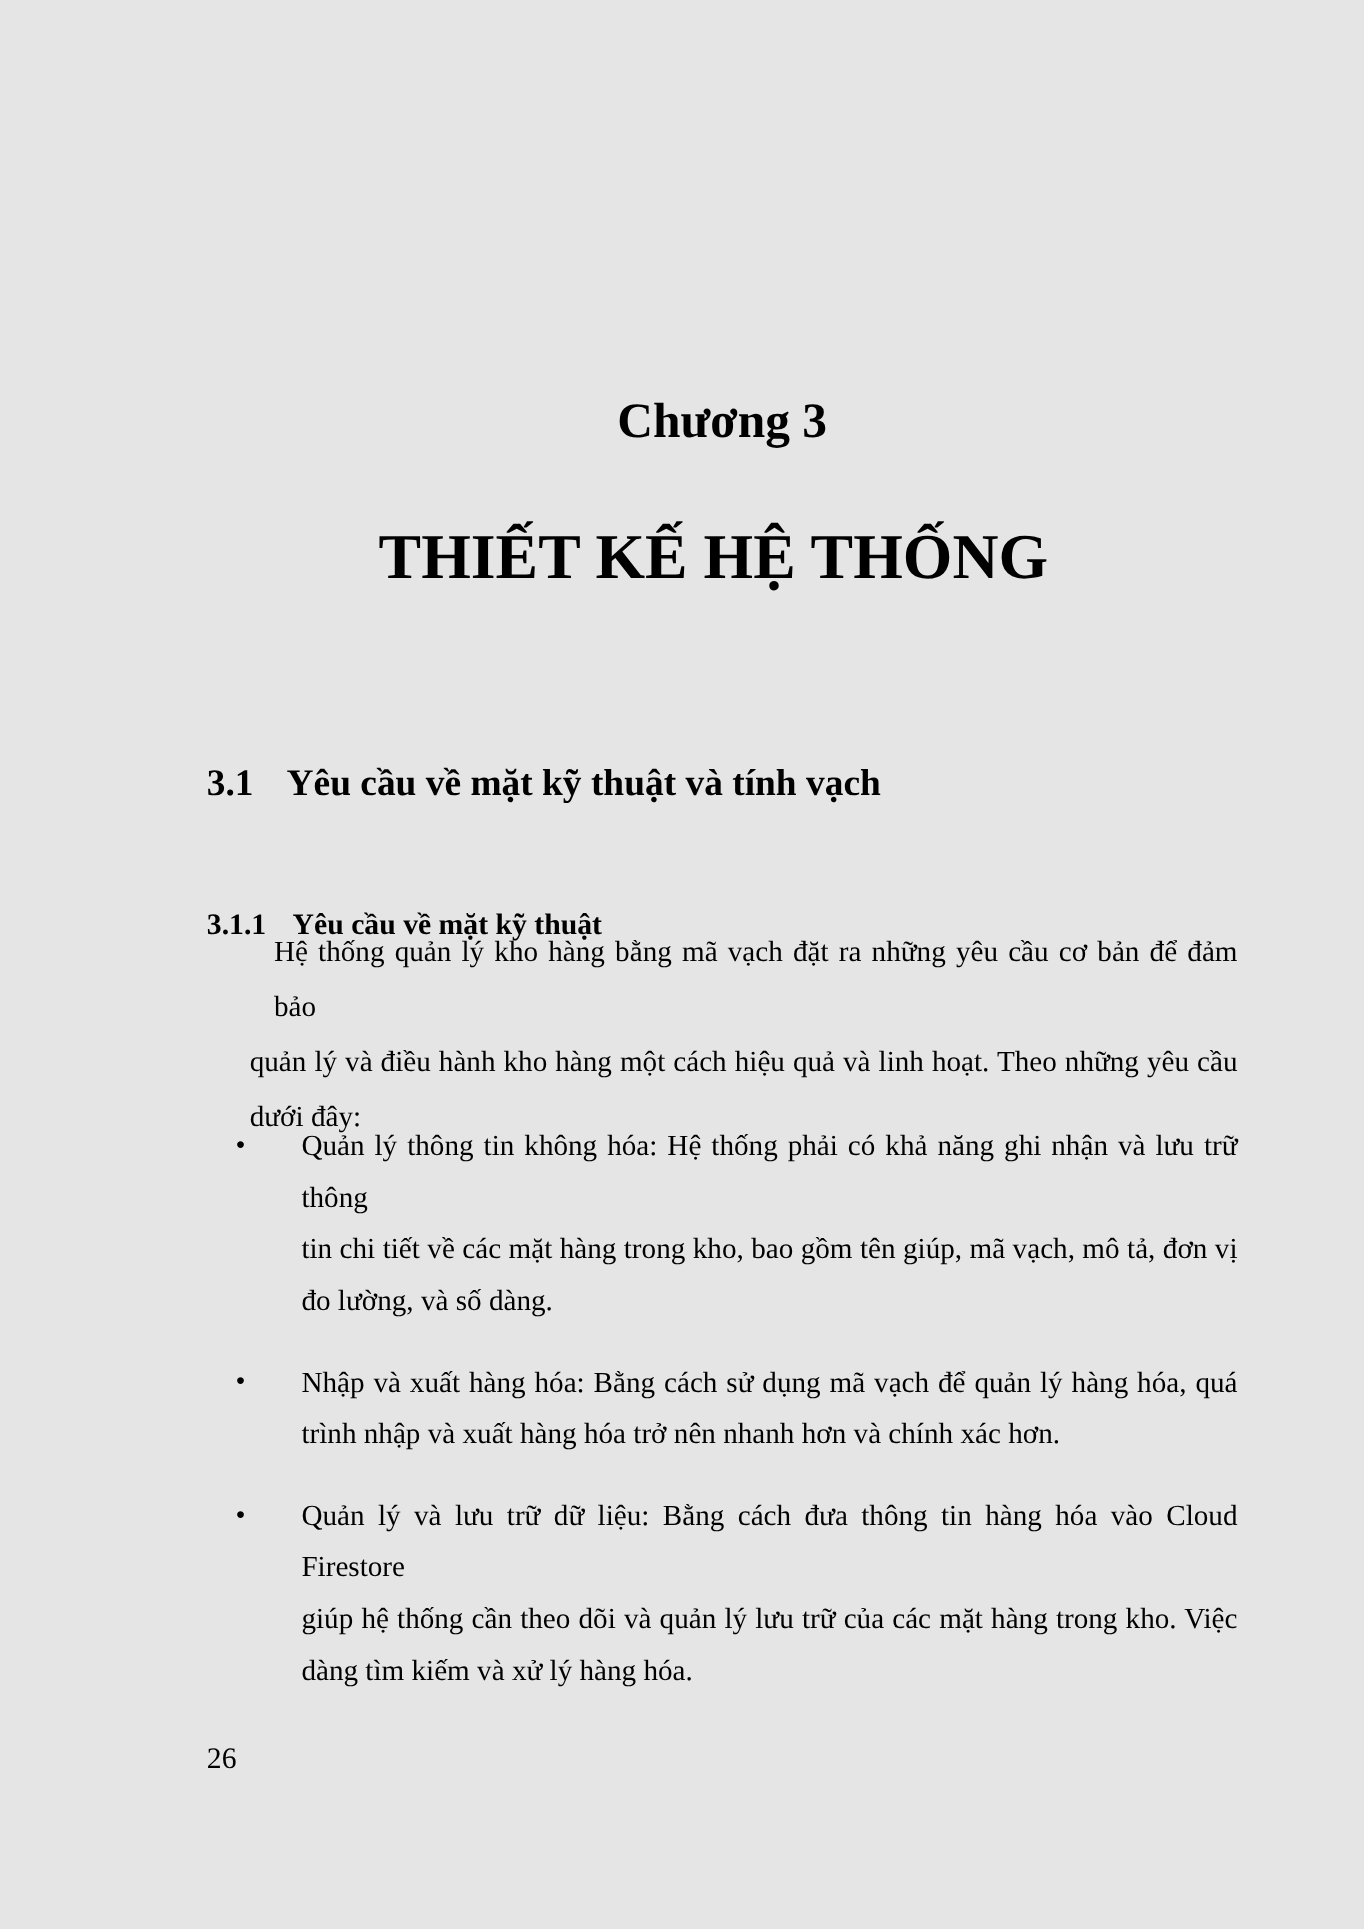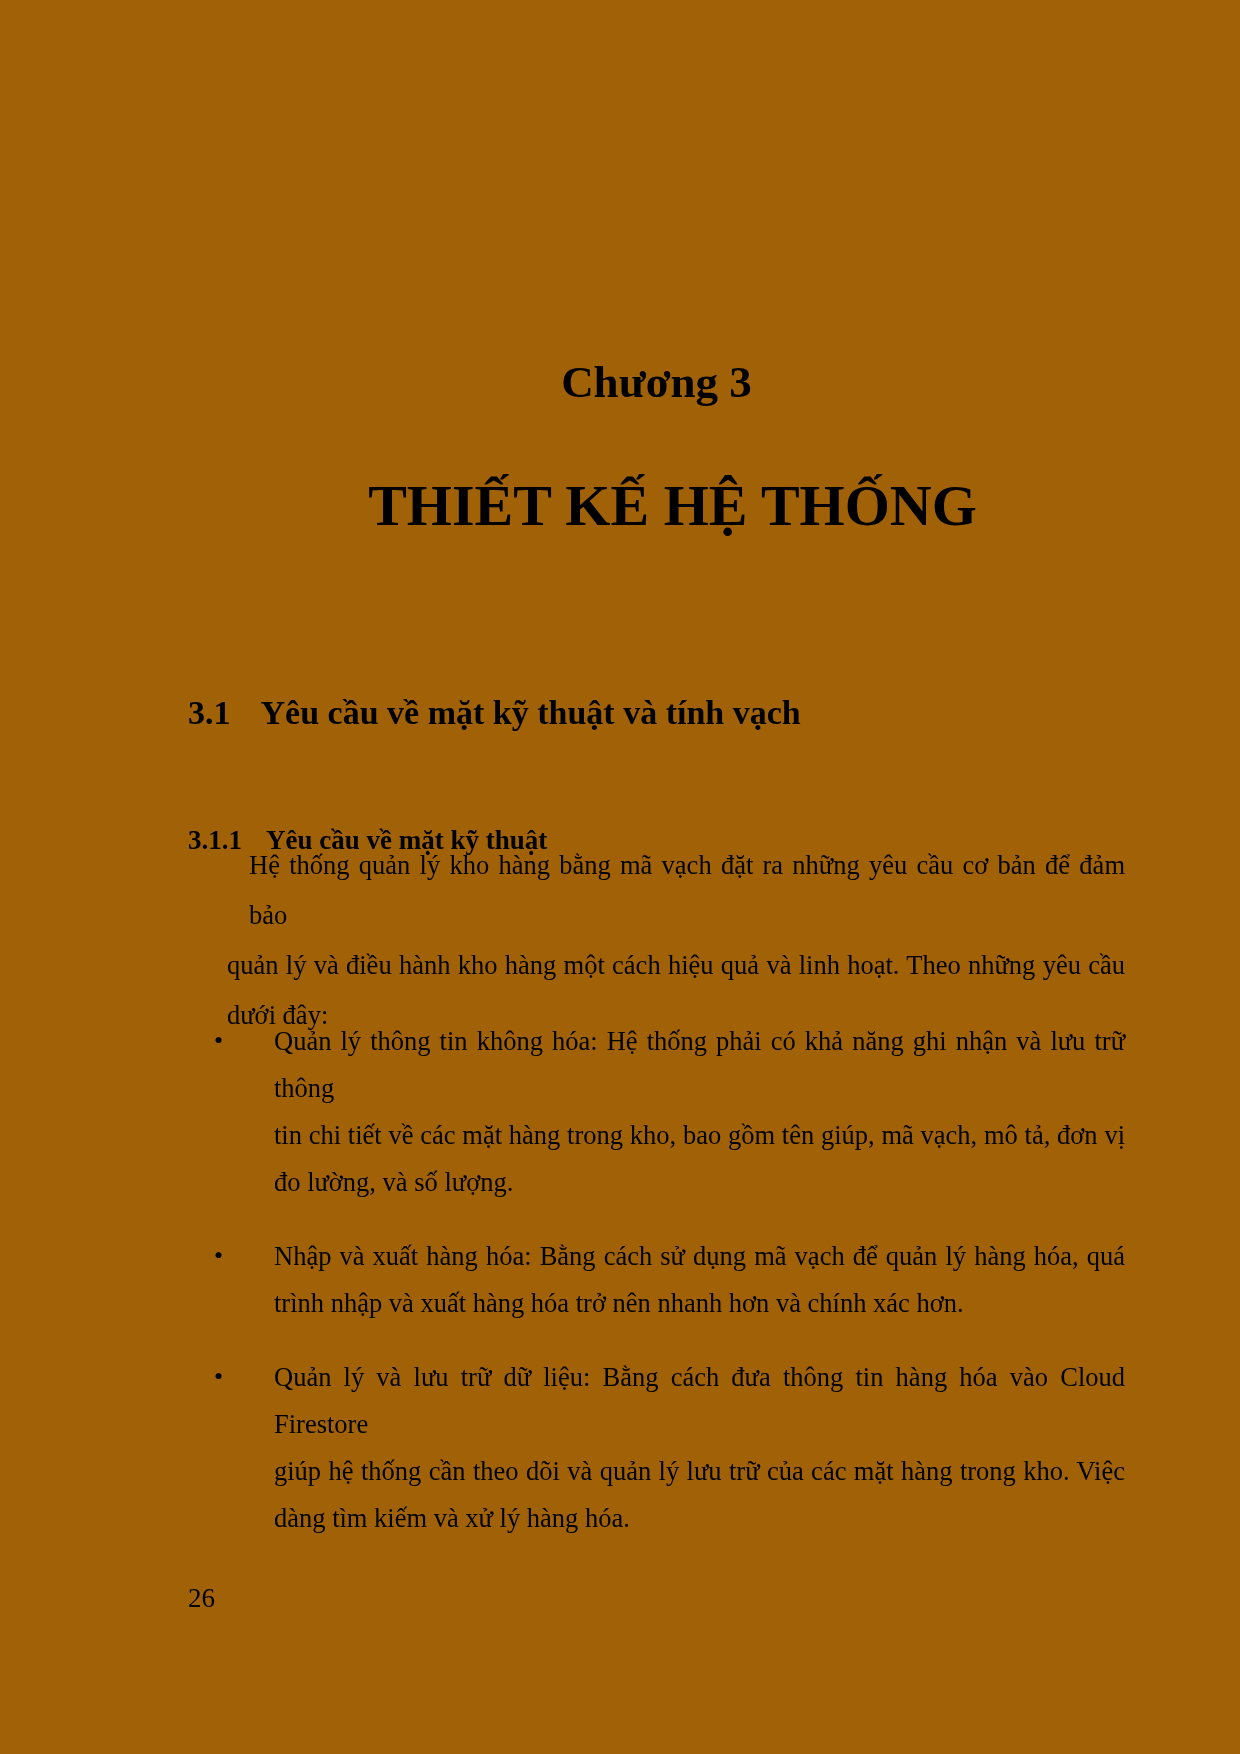--- a/index.html
+++ b/index.html
@@ -4,38 +4,38 @@
 <style>
   html, body {
     margin: 0;
     padding: 0;
     background: #ffffff;
   }
   .page {
     position: relative;
     width: 1240px;
     height: 1754px;
-    background: #a16207;
+    background: #e5e5e5;
     color: #000000;
     font-family: "Liberation Serif", "DejaVu Serif", serif;
     overflow: hidden;
   }
   .chapter-label {
     position: absolute;
     left: 188px;
     width: 937px;
     top: 352px;
     text-align: center;
     font-weight: bold;
     font-size: 45px;
     line-height: 60px;
   }
   .chapter-title {
     position: absolute;
-    left: 204px;
+    left: 180px;
     width: 937px;
     top: 458px;
     text-align: center;
     font-weight: bold;
     font-size: 58px;
     line-height: 96px;
   }
   .section-heading {
     position: absolute;
     left: 188px;
@@ -130,21 +130,21 @@
       <div class="tline">quản lý và điều hành kho hàng một cách hiệu quả và linh hoạt. Theo những yêu cầu</div>
       <div class="tline last">dưới đây:</div>
     </div>
 
   <div class="bullet-list">
   <div class="bullet-item">
     <span class="bullet-marker">•</span>
     <div class="bullet-lines">
           <div class="tline">Quản lý thông tin không hóa: Hệ thống phải có khả năng ghi nhận và lưu trữ thông</div>
           <div class="tline">tin chi tiết về các mặt hàng trong kho, bao gồm tên giúp, mã vạch, mô tả, đơn vị</div>
-          <div class="tline last">đo lường, và số lượng.</div>
+          <div class="tline last">đo lường, và số dàng.</div>
         </div>
   </div>
 
   <div class="bullet-item">
     <span class="bullet-marker">•</span>
     <div class="bullet-lines">
           <div class="tline">Nhập và xuất hàng hóa: Bằng cách sử dụng mã vạch để quản lý hàng hóa, quá</div>
           <div class="tline last">trình nhập và xuất hàng hóa trở nên nhanh hơn và chính xác hơn.</div>
         </div>
   </div>

